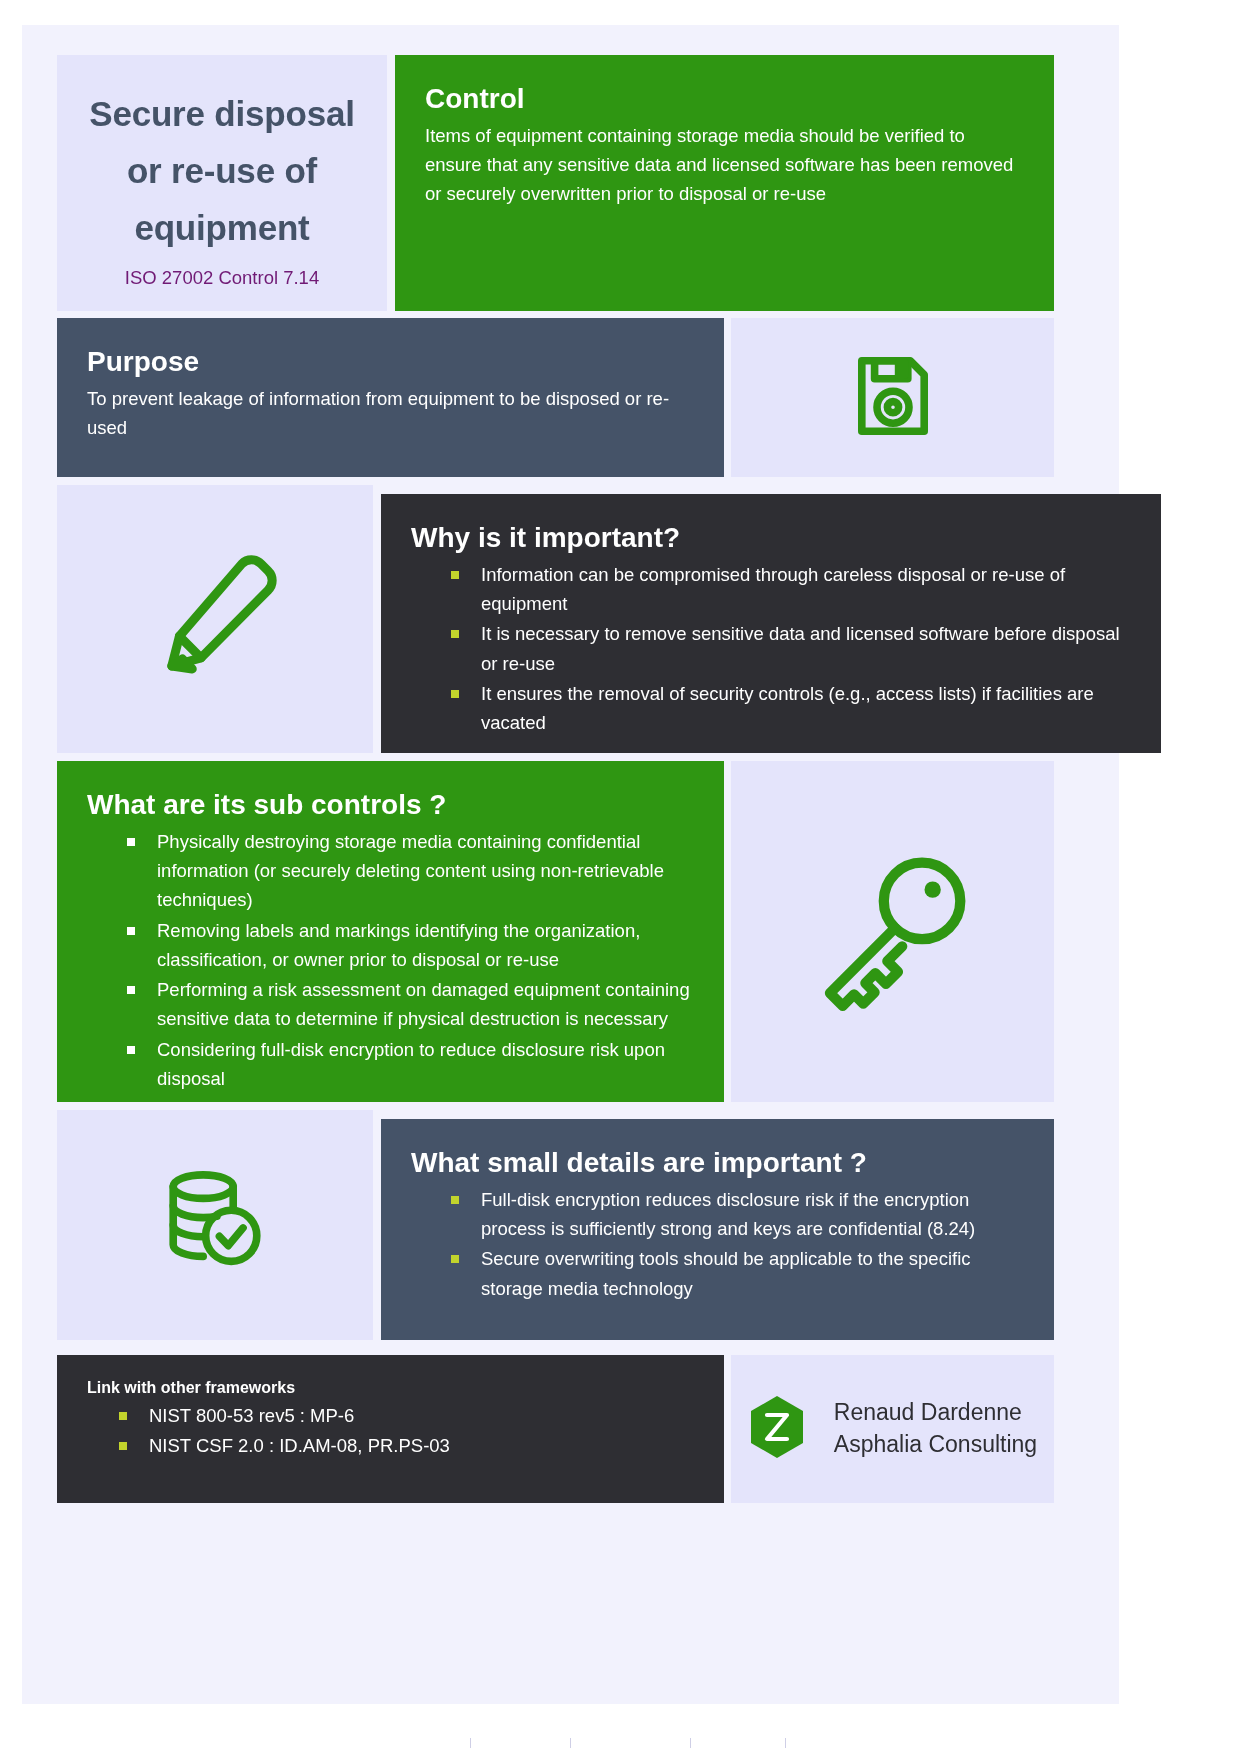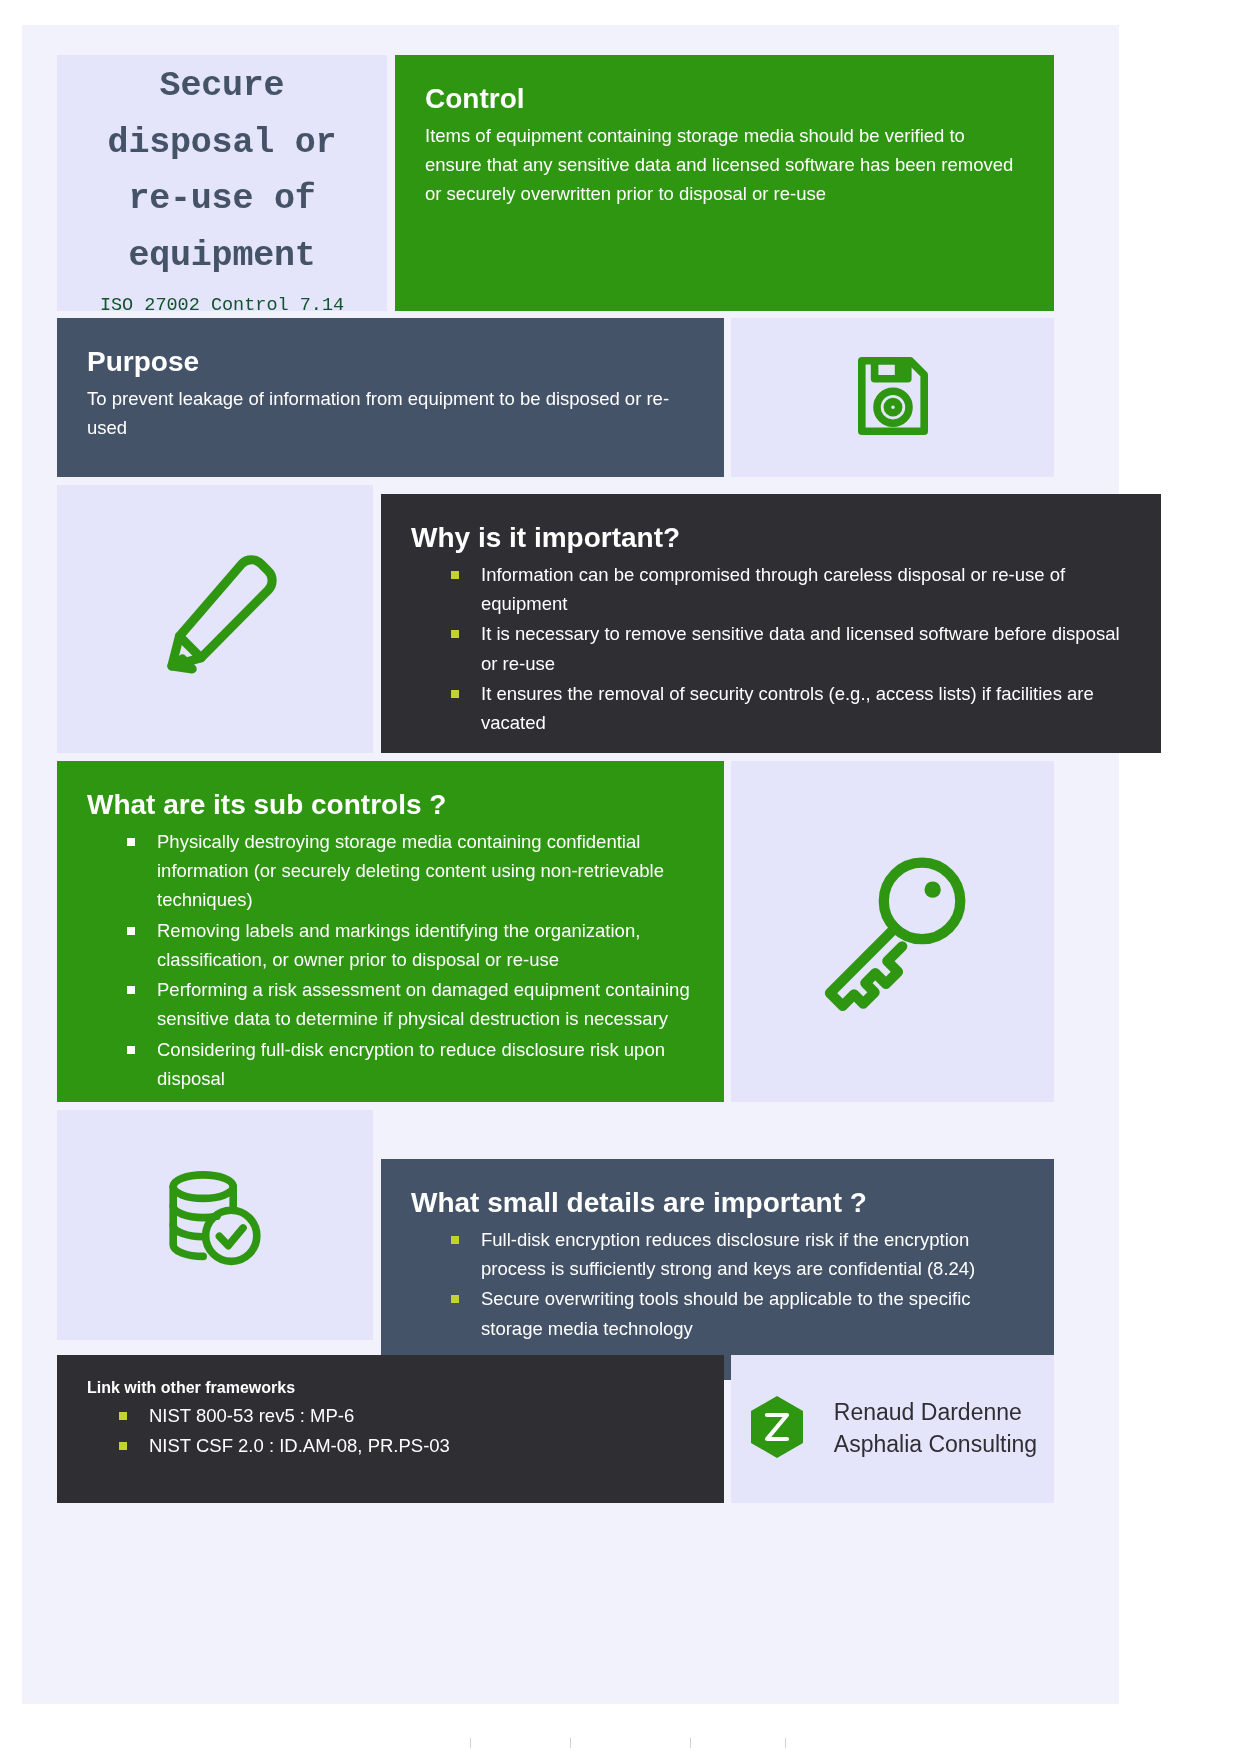--- a/index.html
+++ b/index.html
@@ -29,32 +29,31 @@
   .green { background: #2f9612; }
   .slate { background: #455368; }
   .dark  { background: #2e2e33; }
 
   
   .title-card {
     display: flex; flex-direction: column;
     align-items: center; justify-content: center;
     text-align: center;
     padding: 26px 18px 16px 18px;
-    font-family: Liberation Mono, monospace;
   }
   .title-main {
     font-size: 35px;
     font-weight: bold;
     line-height: 1.62;
     color: #455368;
     letter-spacing: -0.2px;
   }
   .title-sub {
     font-size: 18.5px;
-    color: #14532d;
+    color: #701a75;
     margin-top: 9px;
     line-height: 1.3;
   }
 
   .panel { padding: 26px 30px 22px 30px; }
   .panel-h {
     font-size: 28px;
     font-weight: bold;
     color: #ffffff;
     line-height: 1.25;
@@ -91,21 +90,21 @@
   
   #title-card   { left: 57px;  top: 55px;   width: 330px; height: 256px; }
   #control-card { left: 395px; top: 55px;   width: 659px; height: 256px; }
   #purpose-card { left: 57px;  top: 318px;  width: 667px; height: 159px; }
   #icon-floppy  { left: 731px; top: 318px;  width: 323px; height: 159px; }
   #icon-marker  { left: 57px;  top: 485px;  width: 316px; height: 268px; }
   #why-card     { left: 381px; top: 494px;  width: 780px; height: 259px; }
   #sub-card     { left: 57px;  top: 761px;  width: 667px; height: 341px; }
   #icon-key     { left: 731px; top: 761px;  width: 323px; height: 341px; }
   #icon-db      { left: 57px;  top: 1110px; width: 316px; height: 230px; }
-  #small-card   { left: 381px; top: 1119px; width: 673px; height: 221px; margin-top: 40px; }
+  #small-card   { left: 381px; top: 1119px; width: 673px; height: 221px; }
   #link-card    { left: 57px;  top: 1355px; width: 667px; height: 148px; }
   #brand-card   { left: 731px; top: 1355px; width: 323px; height: 148px; }
 
   .icon-wrap {
     display: flex; align-items: center; justify-content: center;
   }
   .brand-inner {
     display: flex; align-items: center; justify-content: center;
     height: 100%;
     gap: 28px;

